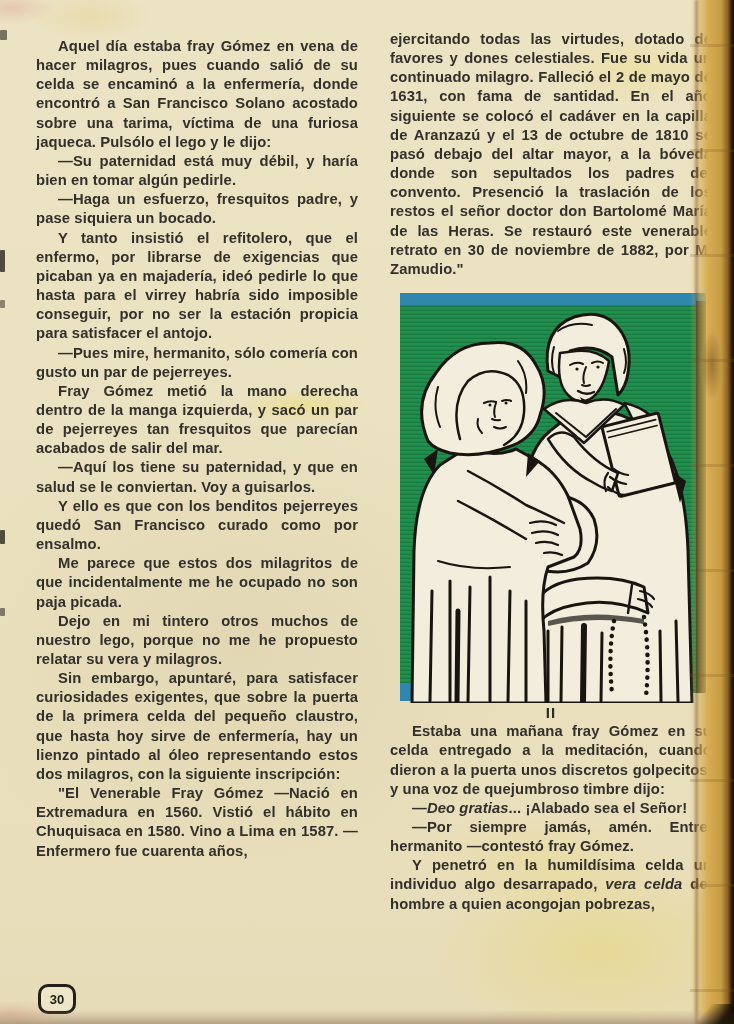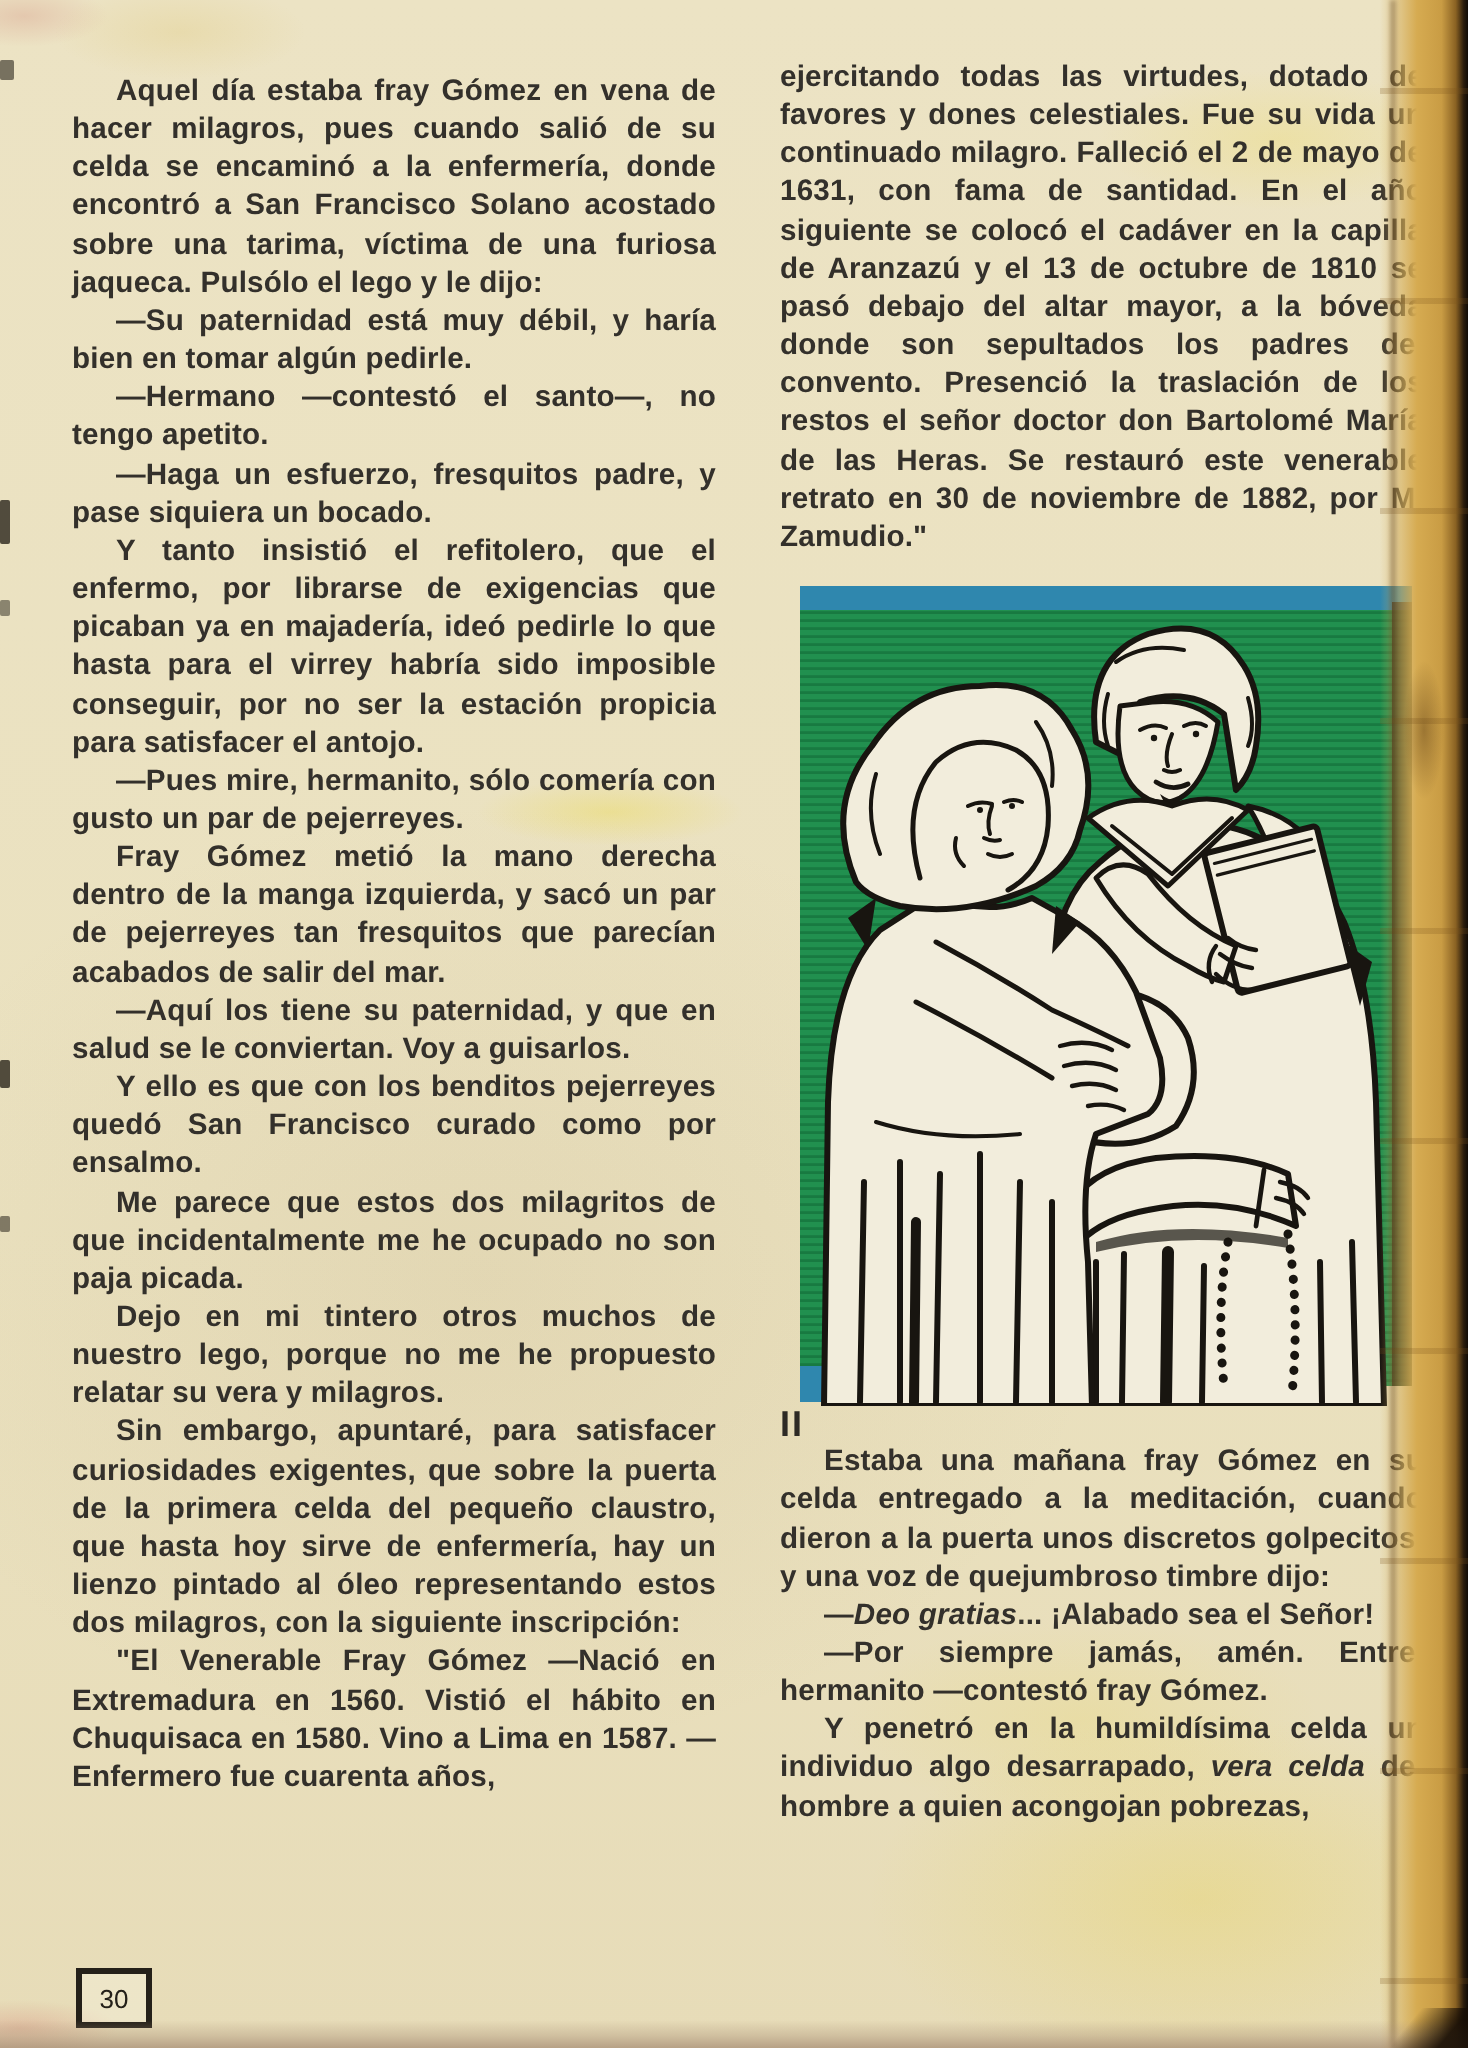--- a/index.html
+++ b/index.html
@@ -33,28 +33,28 @@
   }
   .col p{margin:0;text-indent:22px;}
   .col p.no-indent{text-indent:0;}
   .col-left{left:36px;top:37px;}
   .col-right{left:390px;top:30px;}
   .illustration{
     margin:12px 0 0 8px;width:312px;height:412px;position:relative;
   }
   .illustration svg{display:block;}
   .section-num{
-    font-weight:bold;font-size:18px;letter-spacing:1px;
+    text-align:center;font-weight:bold;font-size:15px;letter-spacing:1px;
     margin:16px 0 14px 0;text-indent:0 !important;color:#2d2a25;
   }
   .pagenum-box{
     position:absolute;left:38px;top:984px;z-index:12;
-    width:32px;height:24px;border:3px solid #242019;border-radius:0;
+    width:32px;height:24px;border:3px solid #242019;border-radius:10px;
     display:flex;align-items:center;justify-content:center;
-    font-size:13px;font-weight:normal;color:#242019;
+    font-size:13px;font-weight:bold;color:#242019;
     background:rgba(250,246,228,0.35);
   }
   
   .aged-edge{
     position:absolute;top:0;right:0;width:44px;height:100%;z-index:30;pointer-events:none;
     background:
       repeating-linear-gradient(180deg, rgba(120,80,25,0) 0 44px, rgba(120,80,25,0.22) 44px 47px, rgba(120,80,25,0) 47px 105px),
       linear-gradient(90deg, rgba(214,176,92,0) 0%, rgba(214,176,92,0.45) 18%, #d6ab51 42%, #c99c44 70%, #8a6223 86%, #2c1d0c 95%, #100b06 100%);
   }
   .aged-edge::before{
@@ -82,21 +82,20 @@
   i{font-style:italic;}
 </style>
 </head>
 <body>
 
 <div class="page">
 
   <div class="col col-left">
     <p>Aquel día estaba fray Gómez en vena de hacer milagros, pues cuando salió de su celda se encaminó a la enfermería, donde encontró a San Francisco Solano acostado sobre una tarima, víctima de una furiosa jaqueca. Pulsólo el lego y le dijo:</p>
     <p>—Su paternidad está muy débil, y haría bien en tomar algún pedirle.</p>
-    <p>—Hermano —contestó el santo—, no tengo apetito.</p>
     <p>—Haga un esfuerzo, fresquitos padre, y pase siquiera un bocado.</p>
     <p>Y tanto insistió el refitolero, que el enfermo, por librarse de exigencias que picaban ya en majadería, ideó pedirle lo que hasta para el virrey habría sido imposible conseguir, por no ser la estación propicia para satisfacer el antojo.</p>
     <p>—Pues mire, hermanito, sólo comería con gusto un par de pejerreyes.</p>
     <p>Fray Gómez metió la mano derecha dentro de la manga izquierda, y sacó un par de pejerreyes tan fresquitos que parecían acabados de salir del mar.</p>
     <p>—Aquí los tiene su paternidad, y que en salud se le conviertan. Voy a guisarlos.</p>
     <p>Y ello es que con los benditos pejerreyes quedó San Francisco curado como por ensalmo.</p>
     <p>Me parece que estos dos milagritos de que incidentalmente me he ocupado no son paja picada.</p>
     <p>Dejo en mi tintero otros muchos de nuestro lego, porque no me he propuesto relatar su vera y milagros.</p>
     <p>Sin embargo, apuntaré, para satisfacer curiosidades exigentes, que sobre la puerta de la primera celda del pequeño claustro, que hasta hoy sirve de enfermería, hay un lienzo pintado al óleo representando estos dos milagros, con la siguiente inscripción:</p>
     <p>"El Venerable Fray Gómez —Nació en Extremadura en 1560. Vistió el hábito en Chuquisaca en 1580. Vino a Lima en 1587. —Enfermero fue cuarenta años,</p>

